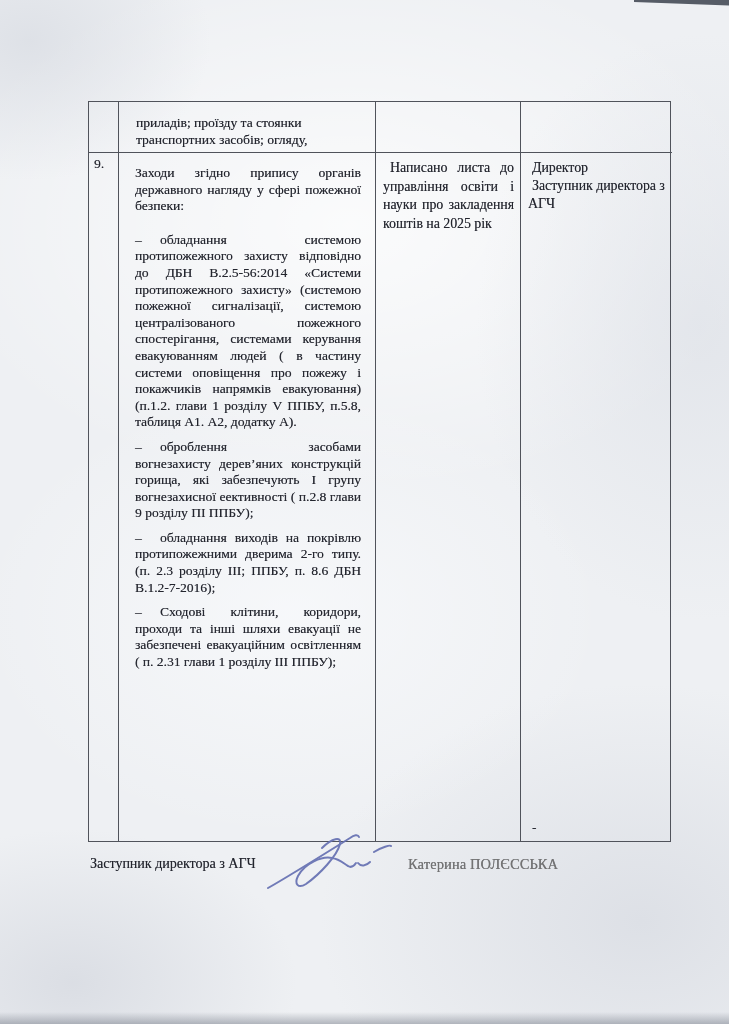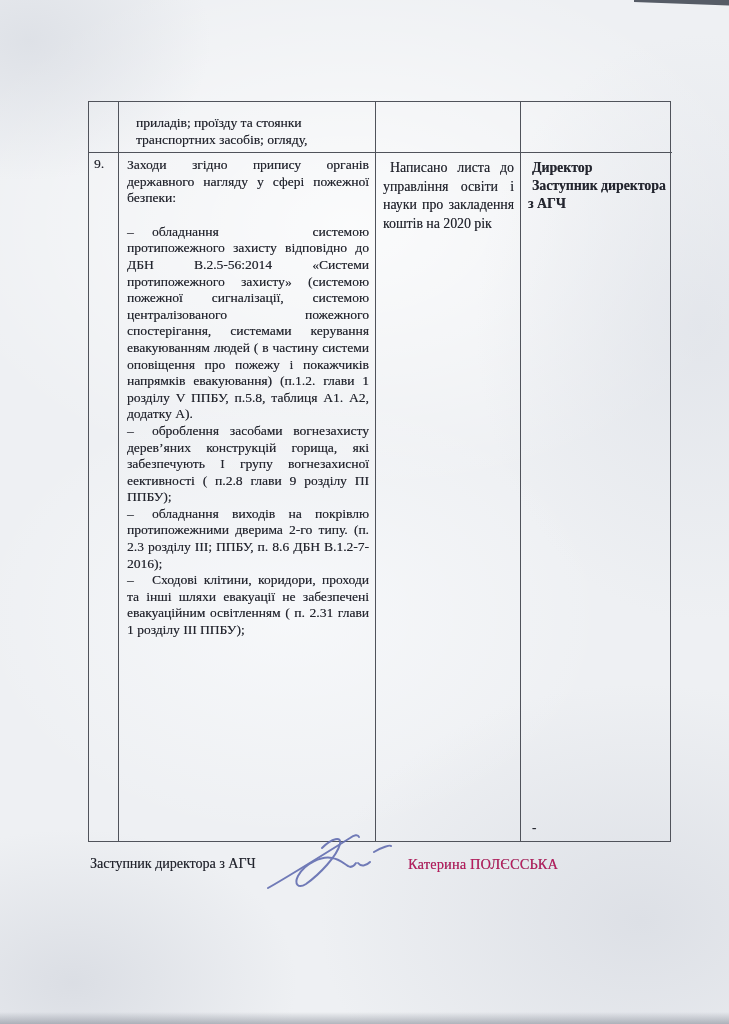--- a/index.html
+++ b/index.html
@@ -37,35 +37,35 @@
   }
   .cell{
     box-sizing:border-box;overflow:hidden;
     font-size:13.5px;line-height:16.6px;
     text-shadow:0.2px 0.2px 0.5px rgba(35,37,46,.55);
   }
   .b-r{border-right:1.3px solid #50535b;}
   .b-b{border-bottom:1.3px solid #50535b;}
   .num-cell{padding:3px 2px 0 5px;}
   .desc-cell{padding:4px 6px 0 8px;}
-  .desc-cell p{margin:0;text-align:justify;}
+  .desc-cell p{margin:8px;text-align:justify;}
   .desc-cell p.intro{margin-bottom:17px;}
   .bullet .dash{display:inline-block;width:25px;}
   .cont-cell{padding:4px 6px 0 8px;}
   .action-cell{padding:6px 6px 0 7px;font-size:13.8px;line-height:18.6px;}
   .action-cell p{margin:0;text-align:justify;text-indent:7px;}
-  .resp-cell{padding:6px 6px 4px 7px;font-size:13.8px;line-height:17.8px;display:flex;flex-direction:column;font-weight:bold;}
+  .resp-cell{padding:6px 6px 4px 7px;font-size:13.8px;line-height:17.8px;display:flex;flex-direction:column;}
   .resp-cell .line{text-indent:4px;}
   .resp-dash{margin-top:auto;text-indent:4px;font-size:13px;}
   .footer-title{
     position:absolute;left:90px;top:856px;font-size:14px;color:#23252e;
     text-shadow:0.2px 0.2px 0.5px rgba(35,37,46,.55);
   }
   .footer-name{
-    position:absolute;left:408px;top:856px;font-size:14.3px;color:#be185d;
+    position:absolute;left:408px;top:856px;font-size:14.3px;color:#737373;
     letter-spacing:.2px;
     text-shadow:0.2px 0.2px 0.5px rgba(35,37,46,.55);
   }
   .signature{
     position:absolute;left:262px;top:826px;width:130px;height:70px;
   }
 </style>
 </head>
 <body>
 
@@ -85,21 +85,21 @@
     <span>9.</span>
   </div>
   <div class="cell b-r desc-cell">
     <p class="intro">Заходи згідно припису органів державного нагляду у сфері пожежної безпеки:</p>
     <p class="bullet"><span class="dash">–</span><span>обладнання системою протипожежного захисту відповідно до ДБН В.2.5-56:2014 «Системи протипожежного захисту» (системою пожежної сигналізації, системою централізованого пожежного спостерігання, системами керування евакуюванням людей ( в частину системи оповіщення про пожежу і покажчиків напрямків евакуювання) (п.1.2. глави 1 розділу V ППБУ, п.5.8, таблиця А1. А2, додатку А).</span></p>
     <p class="bullet"><span class="dash">–</span><span>оброблення засобами вогнезахисту дерев’яних конструкцій горища, які забезпечують І групу вогнезахисної еективності ( п.2.8 глави 9 розділу ПІ ППБУ);</span></p>
     <p class="bullet"><span class="dash">–</span><span>обладнання виходів на покрівлю протипожежними дверима 2-го типу. (п. 2.3 розділу ІІІ; ППБУ, п. 8.6 ДБН В.1.2-7-2016);</span></p>
     <p class="bullet"><span class="dash">–</span><span>Сходові клітини, коридори, проходи та інші шляхи евакуації не забезпечені евакуаційним освітленням ( п. 2.31 глави 1 розділу ІІІ ППБУ);</span></p>
   </div>
   <div class="cell b-r action-cell">
-    <p>Написано листа до управління освіти і науки про закладення коштів на 2020 рік</p>
+    <p>Написано листа до управління освіти і науки про закладення коштів на 2025 рік</p>
   </div>
   <div class="cell resp-cell">
     <div class="line">Директор</div>
     <div class="line">Заступник директора з АГЧ</div>
     <div class="resp-dash">-</div>
   </div>
 </div>
 
 <div class="footer-title">Заступник директора з АГЧ</div>
 

